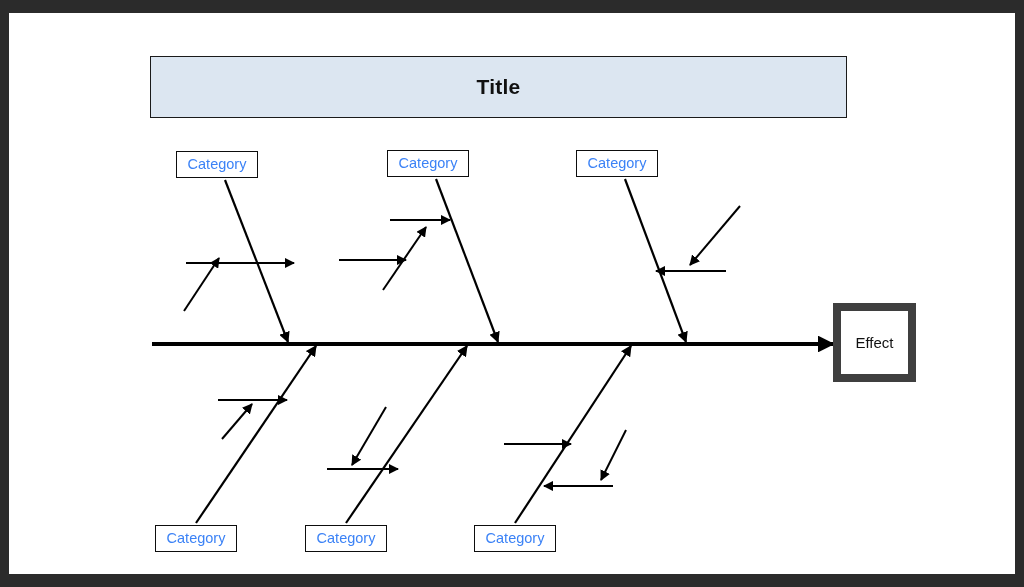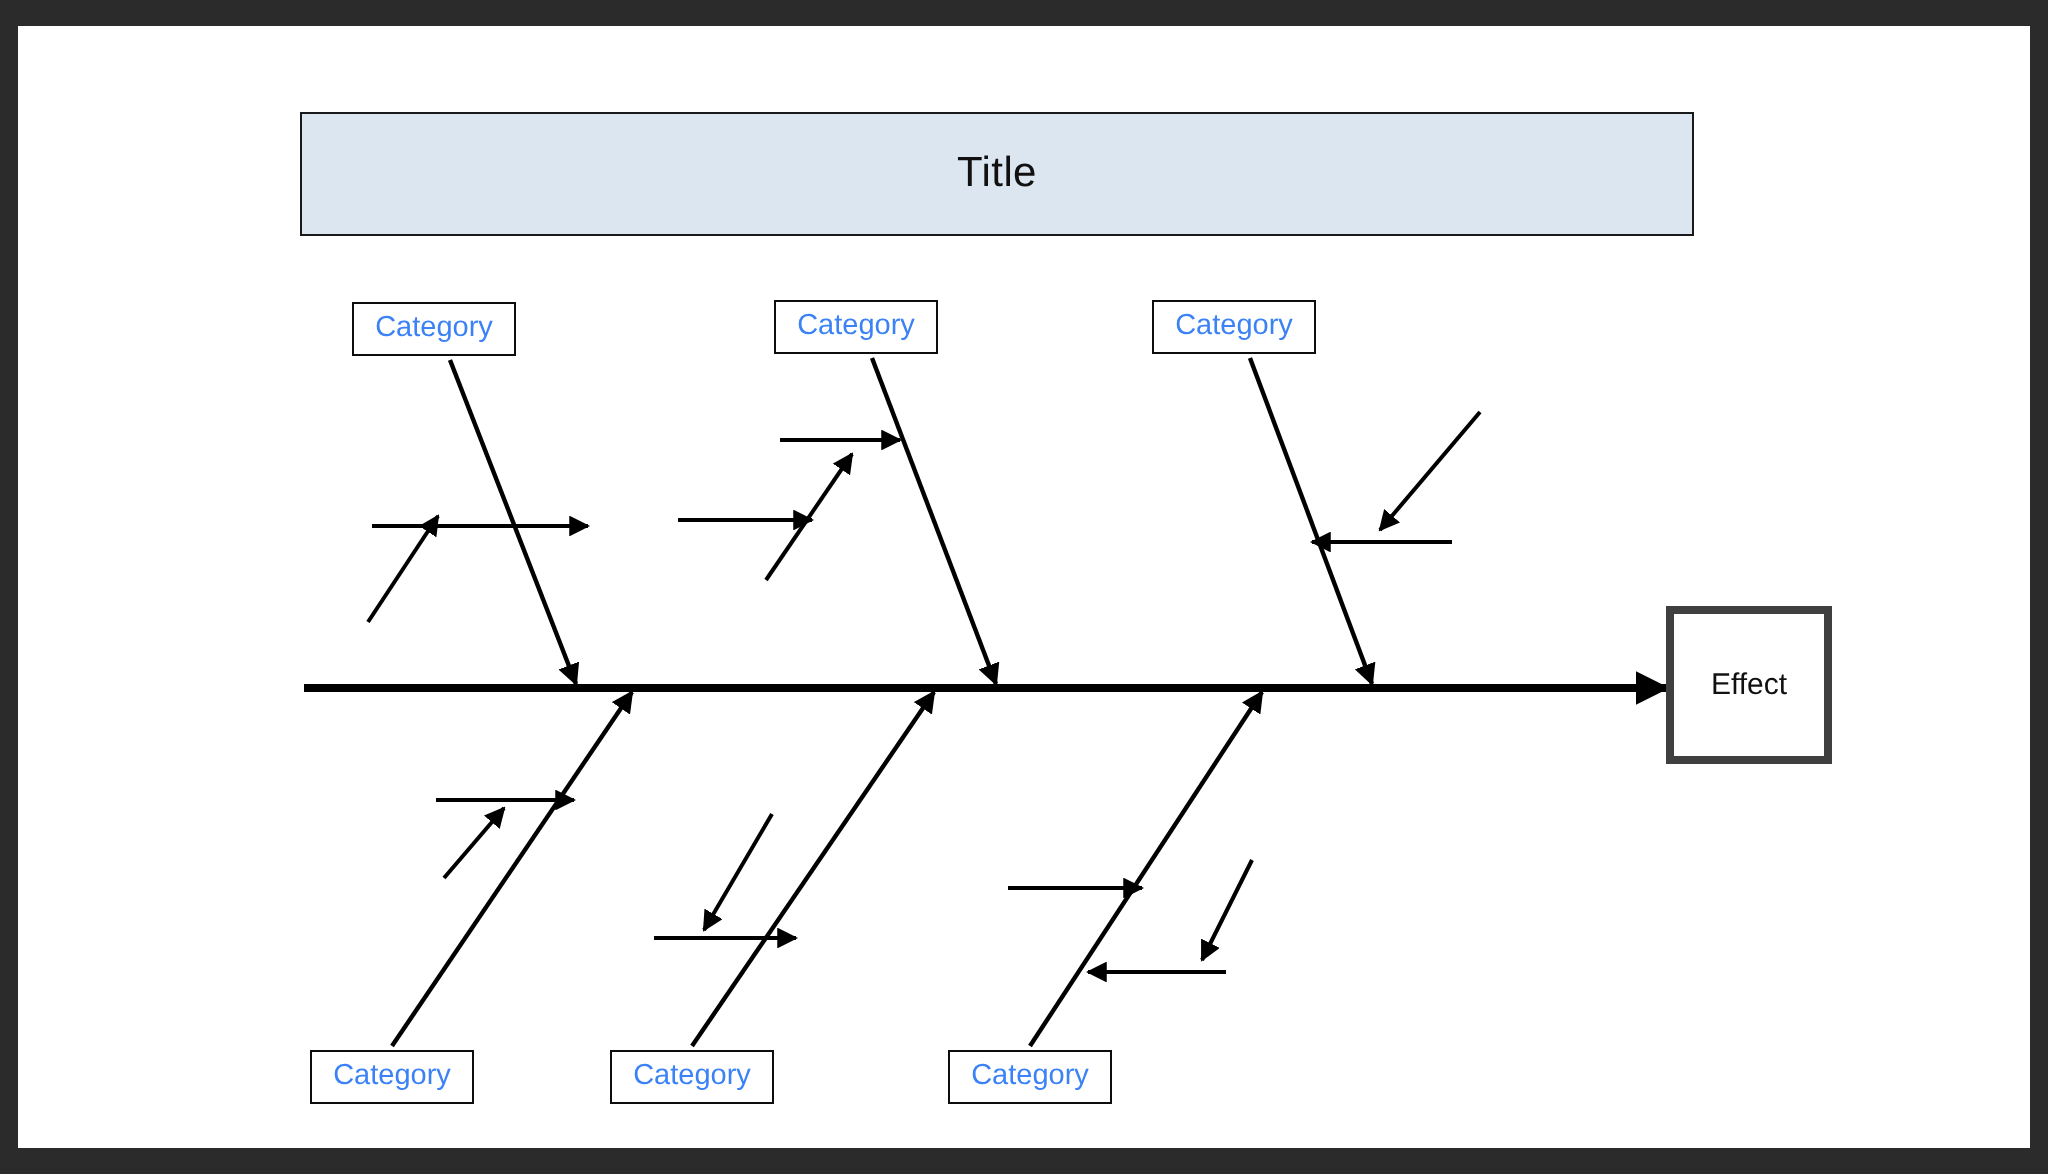--- a/index.html
+++ b/index.html
@@ -41,21 +41,21 @@
   .title-box {
     position: absolute;
     box-sizing: border-box;
     border: 1.5px solid #1a1a1a;
     display: flex;
     align-items: center;
     justify-content: center;
   }
   .title-text {
     font-size: 21px;
-    font-weight: normal;
+    font-weight: bold;
     color: #111111;
     letter-spacing: 0.2px;
   }
   .cat-box {
     position: absolute;
     box-sizing: border-box;
     background: #ffffff;
     border: 1.2px solid #0d0d0d;
     display: flex;
     align-items: center;
@@ -63,21 +63,21 @@
   }
   .cat-text {
     font-size: 14.5px;
     color: #3b82f6;
     line-height: 1;
   }
   .effect-box {
     position: absolute;
     box-sizing: border-box;
     background: #ffffff;
-    border: 4px solid #22c55e;
+    border: 8px solid #22c55e;
     display: flex;
     align-items: center;
     justify-content: center;
   }
   .effect-text {
     font-size: 15px;
     color: #111111;
   }
 </style>
 </head>

